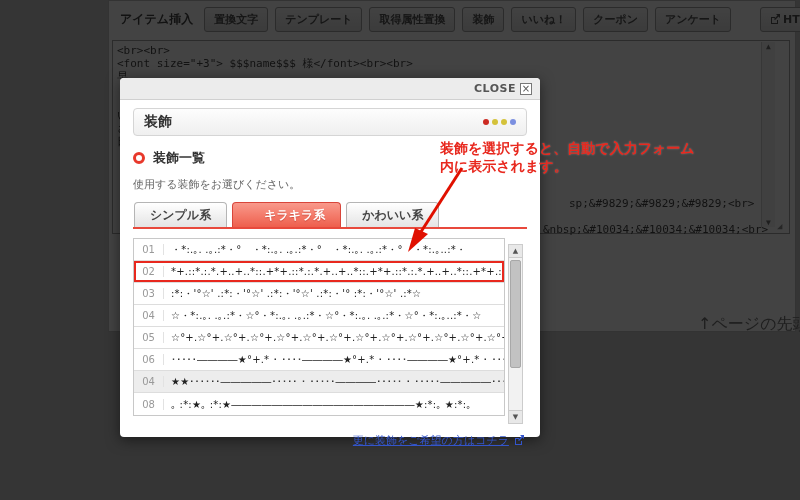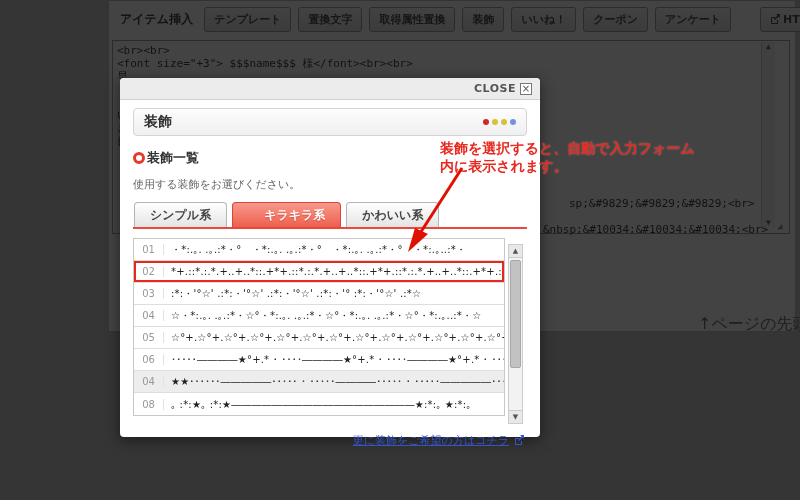--- a/index.html
+++ b/index.html
@@ -48,21 +48,21 @@
   .close-box { width:12px; height:12px; border:1px solid #777; color:#555; font-size:10px;
     line-height:10px; text-align:center; cursor:pointer; background:#fff; }
   .modal-content { padding:8px 13px 0 13px; position:relative; }
 
   .deco-header { height:28px; background:linear-gradient(#fdfdfd,#efefef); border:1px solid #d5d5d5;
     border-radius:4px; display:flex; align-items:center; justify-content:space-between; padding:0 10px; }
   .deco-title { font-size:14px; font-weight:bold; color:#333; }
   .dots { display:flex; gap:3px; }
   .dot { width:6px; height:6px; border-radius:50%; }
 
-  .section-row { display:flex; align-items:center; gap:2px; margin-top:13px; }
+  .section-row { display:flex; align-items:center; gap:8px; margin-top:13px; }
   .radio-ring { width:12px; height:12px; border:3px solid #e8382b; border-radius:50%; background:#fff; }
   .section-title { font-size:13px; font-weight:bold; color:#333; }
   .instruction { font-size:11px; color:#666; margin-top:10px; }
 
   .tabs-row { display:flex; gap:5px; margin-top:10px; padding-left:1px;
     border-bottom:2px solid #e8493c; }
   .tab { font-size:12px; font-weight:bold; padding:4px 15px 3px; border-radius:4px 4px 0 0;
     border:1px solid #b5b5b5; border-bottom:none; cursor:pointer; white-space:nowrap; }
   .tab.inactive { background:linear-gradient(#ffffff,#e4e4e4); color:#444; }
   .tab.active { background:linear-gradient(#f9998b,#ee5f4d); color:#fff; border-color:#d8453a;
@@ -98,22 +98,22 @@
   .annotation-arrow { position:absolute; left:395px; top:160px; z-index:30; }
 </style>
 </head>
 <body>
 
 <div class="page-panel"></div>
 
 <div class="toolbar">
   <span class="toolbar-label">アイテム挿入</span>
   <span style="display:flex;gap:7px;">
+      <span class="tb-btn">置換文字</span>
       <span class="tb-btn">テンプレート</span>
-      <span class="tb-btn">置換文字</span>
       <span class="tb-btn">取得属性置換</span>
       <span class="tb-btn">装飾</span>
       <span class="tb-btn">いいね！</span>
       <span class="tb-btn">クーポン</span>
       <span class="tb-btn">アンケート</span>
     </span>
   <span class="tb-spacer"></span>
   <span class="tb-divider"></span>
   <span style="display:flex;gap:7px;margin-right:2px;">
       <span class="tb-btn">

